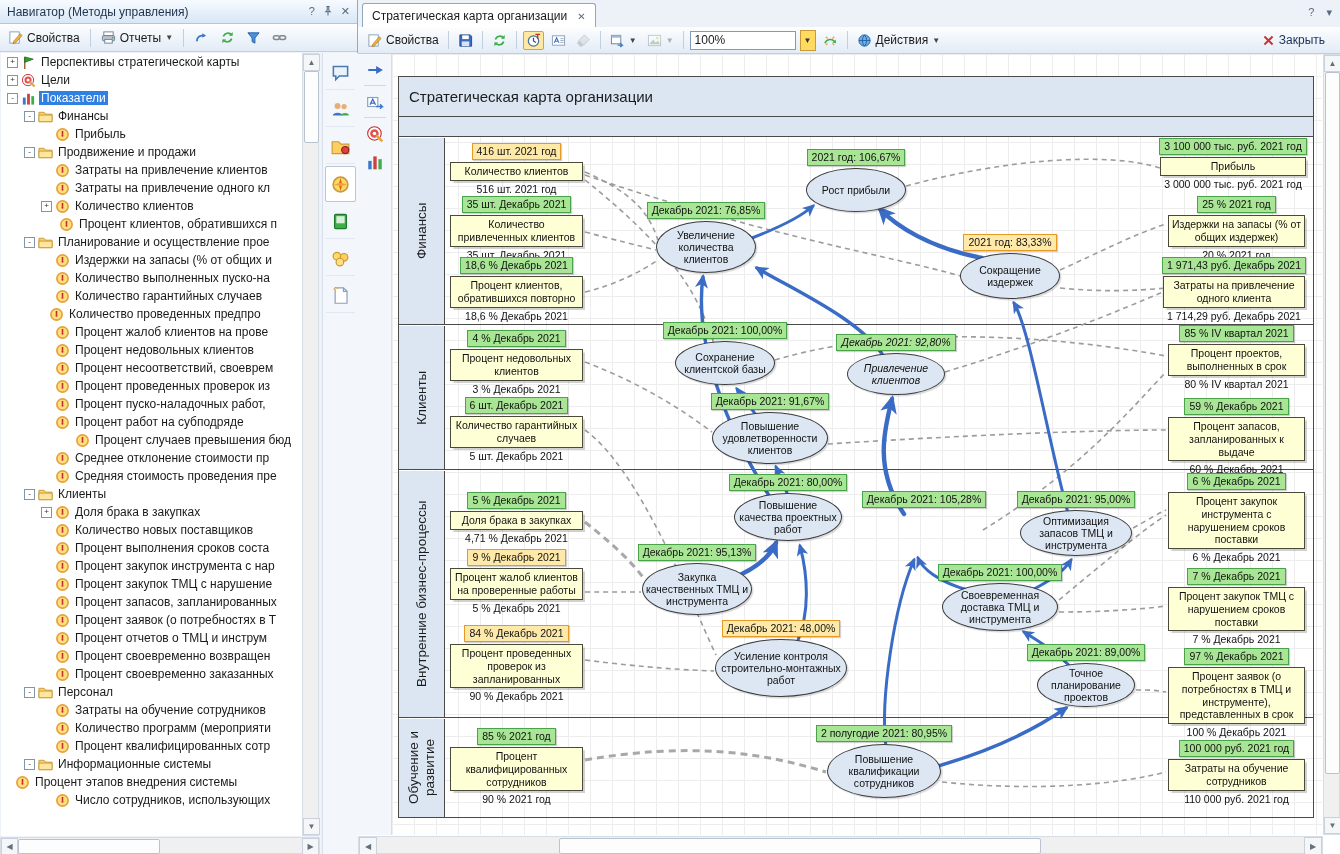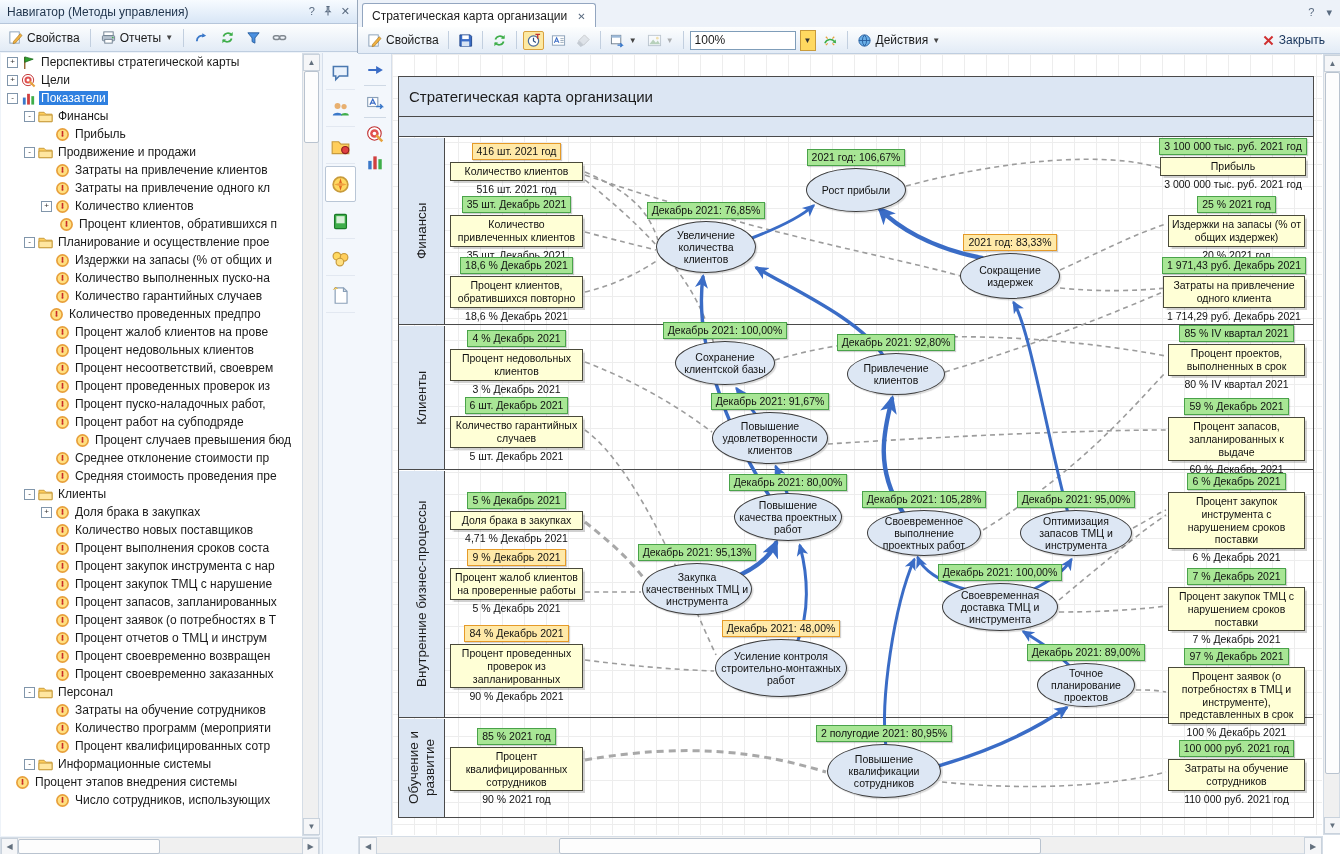--- a/index.html
+++ b/index.html
@@ -915,39 +915,38 @@
       <div class="gell" style="width: 100px; height: 46px;">Сокращение издержек</div>
     </div>
     <div class="goal green" style="left: 675px; top: 322px; width: 100px;">
       <div class="badge">Декабрь 2021: 100,00%</div>
       <div class="gell" style="width: 100px; height: 44px;">Сохранение клиентской базы</div>
     </div>
     <div class="goal green" style="left: 712px; top: 393px; width: 116px;">
       <div class="badge">Декабрь 2021: 91,67%</div>
       <div class="gell" style="width: 116px; height: 52px;">Повышение удовлетворенности клиентов</div>
     </div>
-    <div class="goal green" style="left: 847px; top: 334px; width: 98px;">
+    <div class="goal green" style="left: 847px; top: 334px; width: 98px; font-style: italic;">
       <div class="badge">Декабрь 2021: 92,80%</div>
       <div class="gell" style="width: 98px; height: 42px;">Привлечение клиентов</div>
     </div>
     <div class="goal green" style="left: 734px; top: 474px; width: 108px;">
       <div class="badge">Декабрь 2021: 80,00%</div>
       <div class="gell" style="width: 108px; height: 48px;">Повышение качества проектных работ</div>
     </div>
     <div class="goal green" style="left: 642px; top: 544px; width: 110px;">
       <div class="badge">Декабрь 2021: 95,13%</div>
       <div class="gell" style="width: 110px; height: 52px;">Закупка качественных ТМЦ и инструмента</div>
     </div>
     <div class="goal amber" style="left: 715px; top: 620px; width: 132px;">
       <div class="badge">Декабрь 2021: 48,00%</div>
       <div class="gell" style="width: 132px; height: 58px;">Усиление контроля строительно-монтажных работ</div>
     </div>
     <div class="goal green" style="left: 867px; top: 491px; width: 114px;">
       <div class="badge">Декабрь 2021: 105,28%</div>
-      <div class="gell" style="width: 114px; height: 46px;">Своевременное выполнение проектных работ</div>
     </div>
     <div class="goal green" style="left: 1020px; top: 491px; width: 112px;">
       <div class="badge">Декабрь 2021: 95,00%</div>
       <div class="gell" style="width: 112px; height: 46px;">Оптимизация запасов ТМЦ и инструмента</div>
     </div>
     <div class="goal green" style="left: 942px; top: 564px; width: 116px;">
       <div class="badge">Декабрь 2021: 100,00%</div>
       <div class="gell" style="width: 116px; height: 48px;">Своевременная доставка ТМЦ и инструмента</div>
     </div>
     <div class="goal green" style="left: 1037px; top: 644px; width: 98px;">

